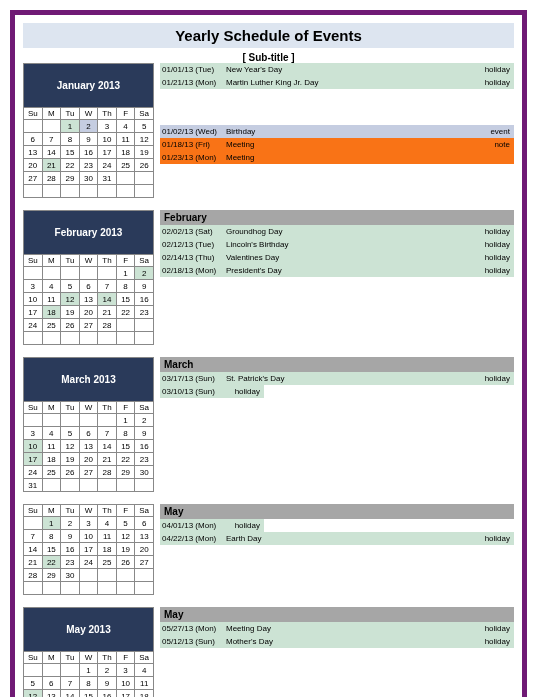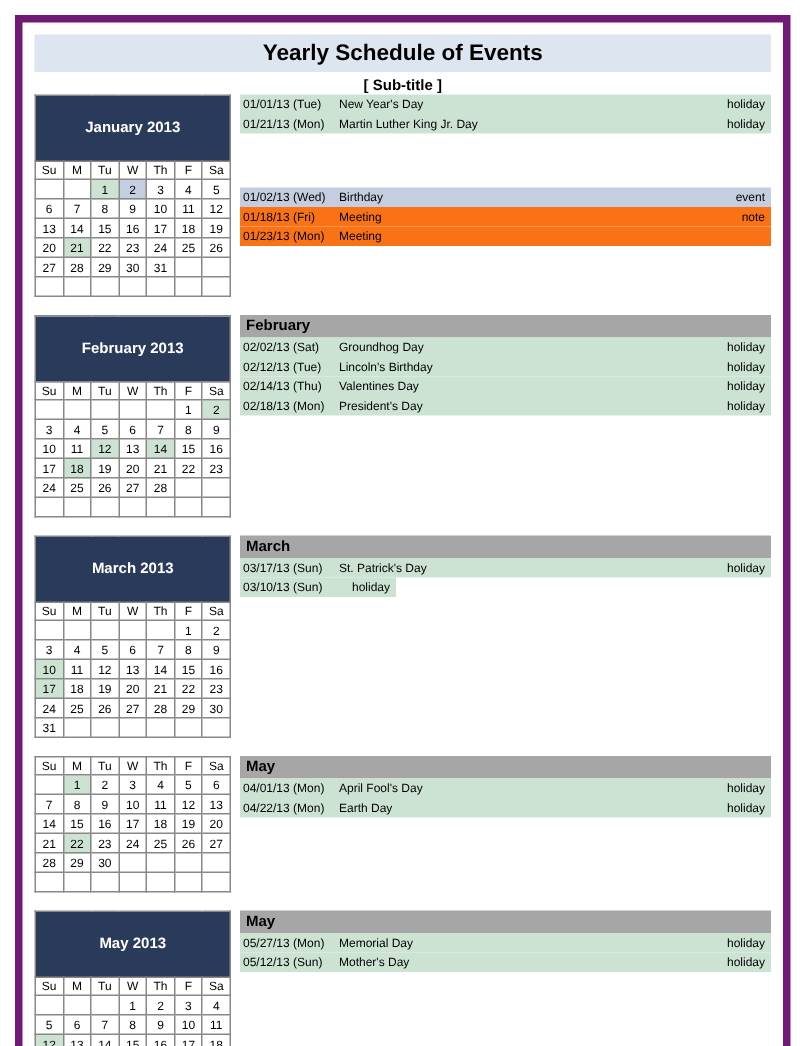--- a/index.html
+++ b/index.html
@@ -399,21 +399,20 @@
             </tbody>
           </table>
         </div>
         <div class="events-col">
           <div class="ev-head">
             <div class="ev-month-name">May</div>
             <div class="ev-month-right"></div>
           </div>
           <div class="ev-row holiday">
             <div class="ev-date">04/01/13 (Mon)</div>
-            <div class="ev-desc">April Fool's Day</div>
             <div class="ev-type">holiday</div>
           </div>
           <div class="ev-row holiday">
             <div class="ev-date">04/22/13 (Mon)</div>
             <div class="ev-desc">Earth Day</div>
             <div class="ev-type">holiday</div>
           </div>
         </div>
       </div>
       <div class="month-block">
@@ -489,21 +488,21 @@
             </tbody>
           </table>
         </div>
         <div class="events-col">
           <div class="ev-head">
             <div class="ev-month-name">May</div>
             <div class="ev-month-right"></div>
           </div>
           <div class="ev-row holiday">
             <div class="ev-date">05/27/13 (Mon)</div>
-            <div class="ev-desc">Memorial Day</div>
+            <div class="ev-desc">Meeting Day</div>
             <div class="ev-type">holiday</div>
           </div>
           <div class="ev-row holiday">
             <div class="ev-date">05/12/13 (Sun)</div>
             <div class="ev-desc">Mother's Day</div>
             <div class="ev-type">holiday</div>
           </div>
         </div>
       </div>
     </div>

